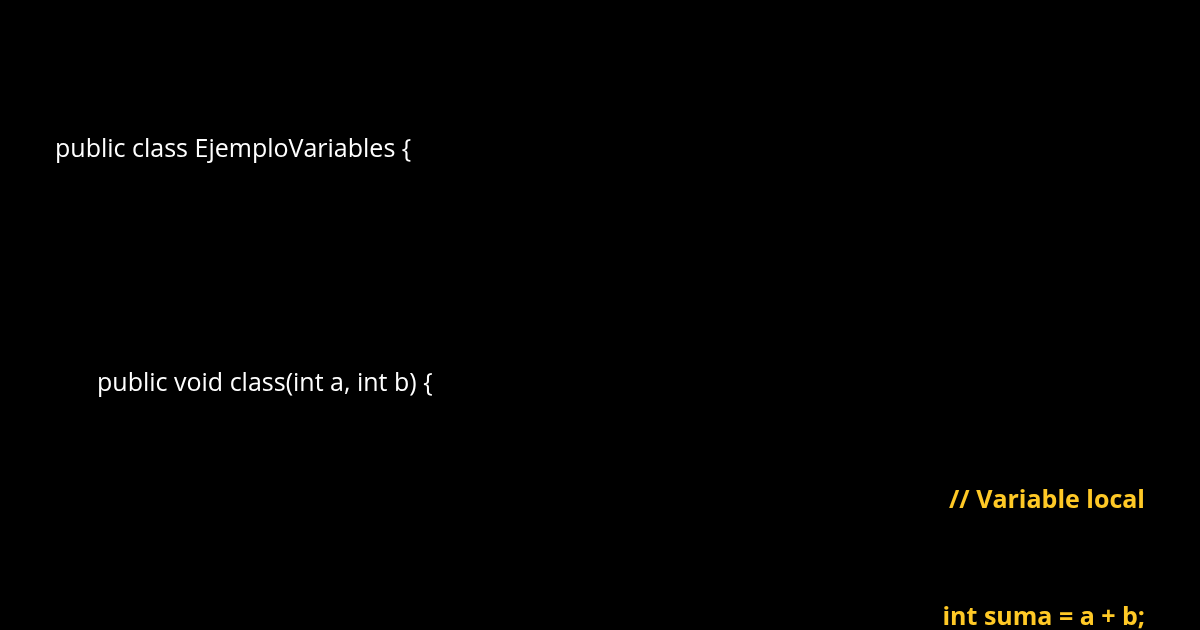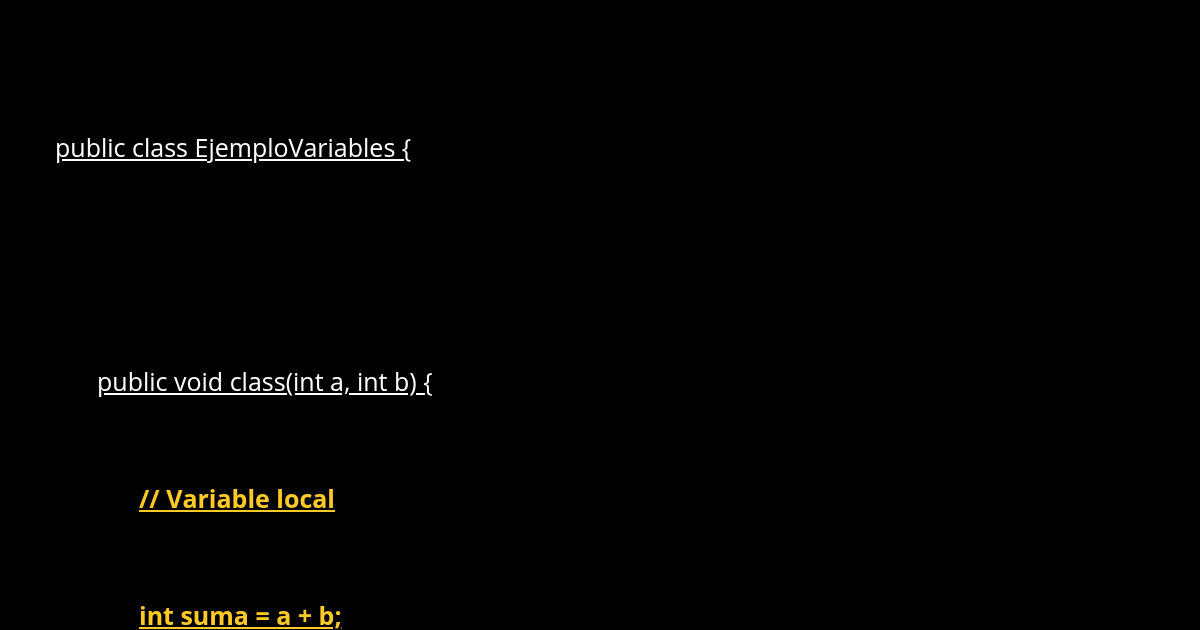--- a/index.html
+++ b/index.html
@@ -17,27 +17,27 @@
       overflow: hidden;
     }
     .code-block {
       font-size: 25px;
       line-height: 1.56;
       white-space: pre;
       font-weight: 400;
     }
     .line {
       display: block;
-      text-decoration: underline;
     }
     .indent-1 {
       padding-left: 42px;
     }
     .indent-2 {
       padding-left: 84px;
+      text-align: right;
     }
     .highlight {
       color: #ffc926;
       font-weight: 700;
     }
     .blank {
       height: 39px;
     }
   </style>
 </head>

